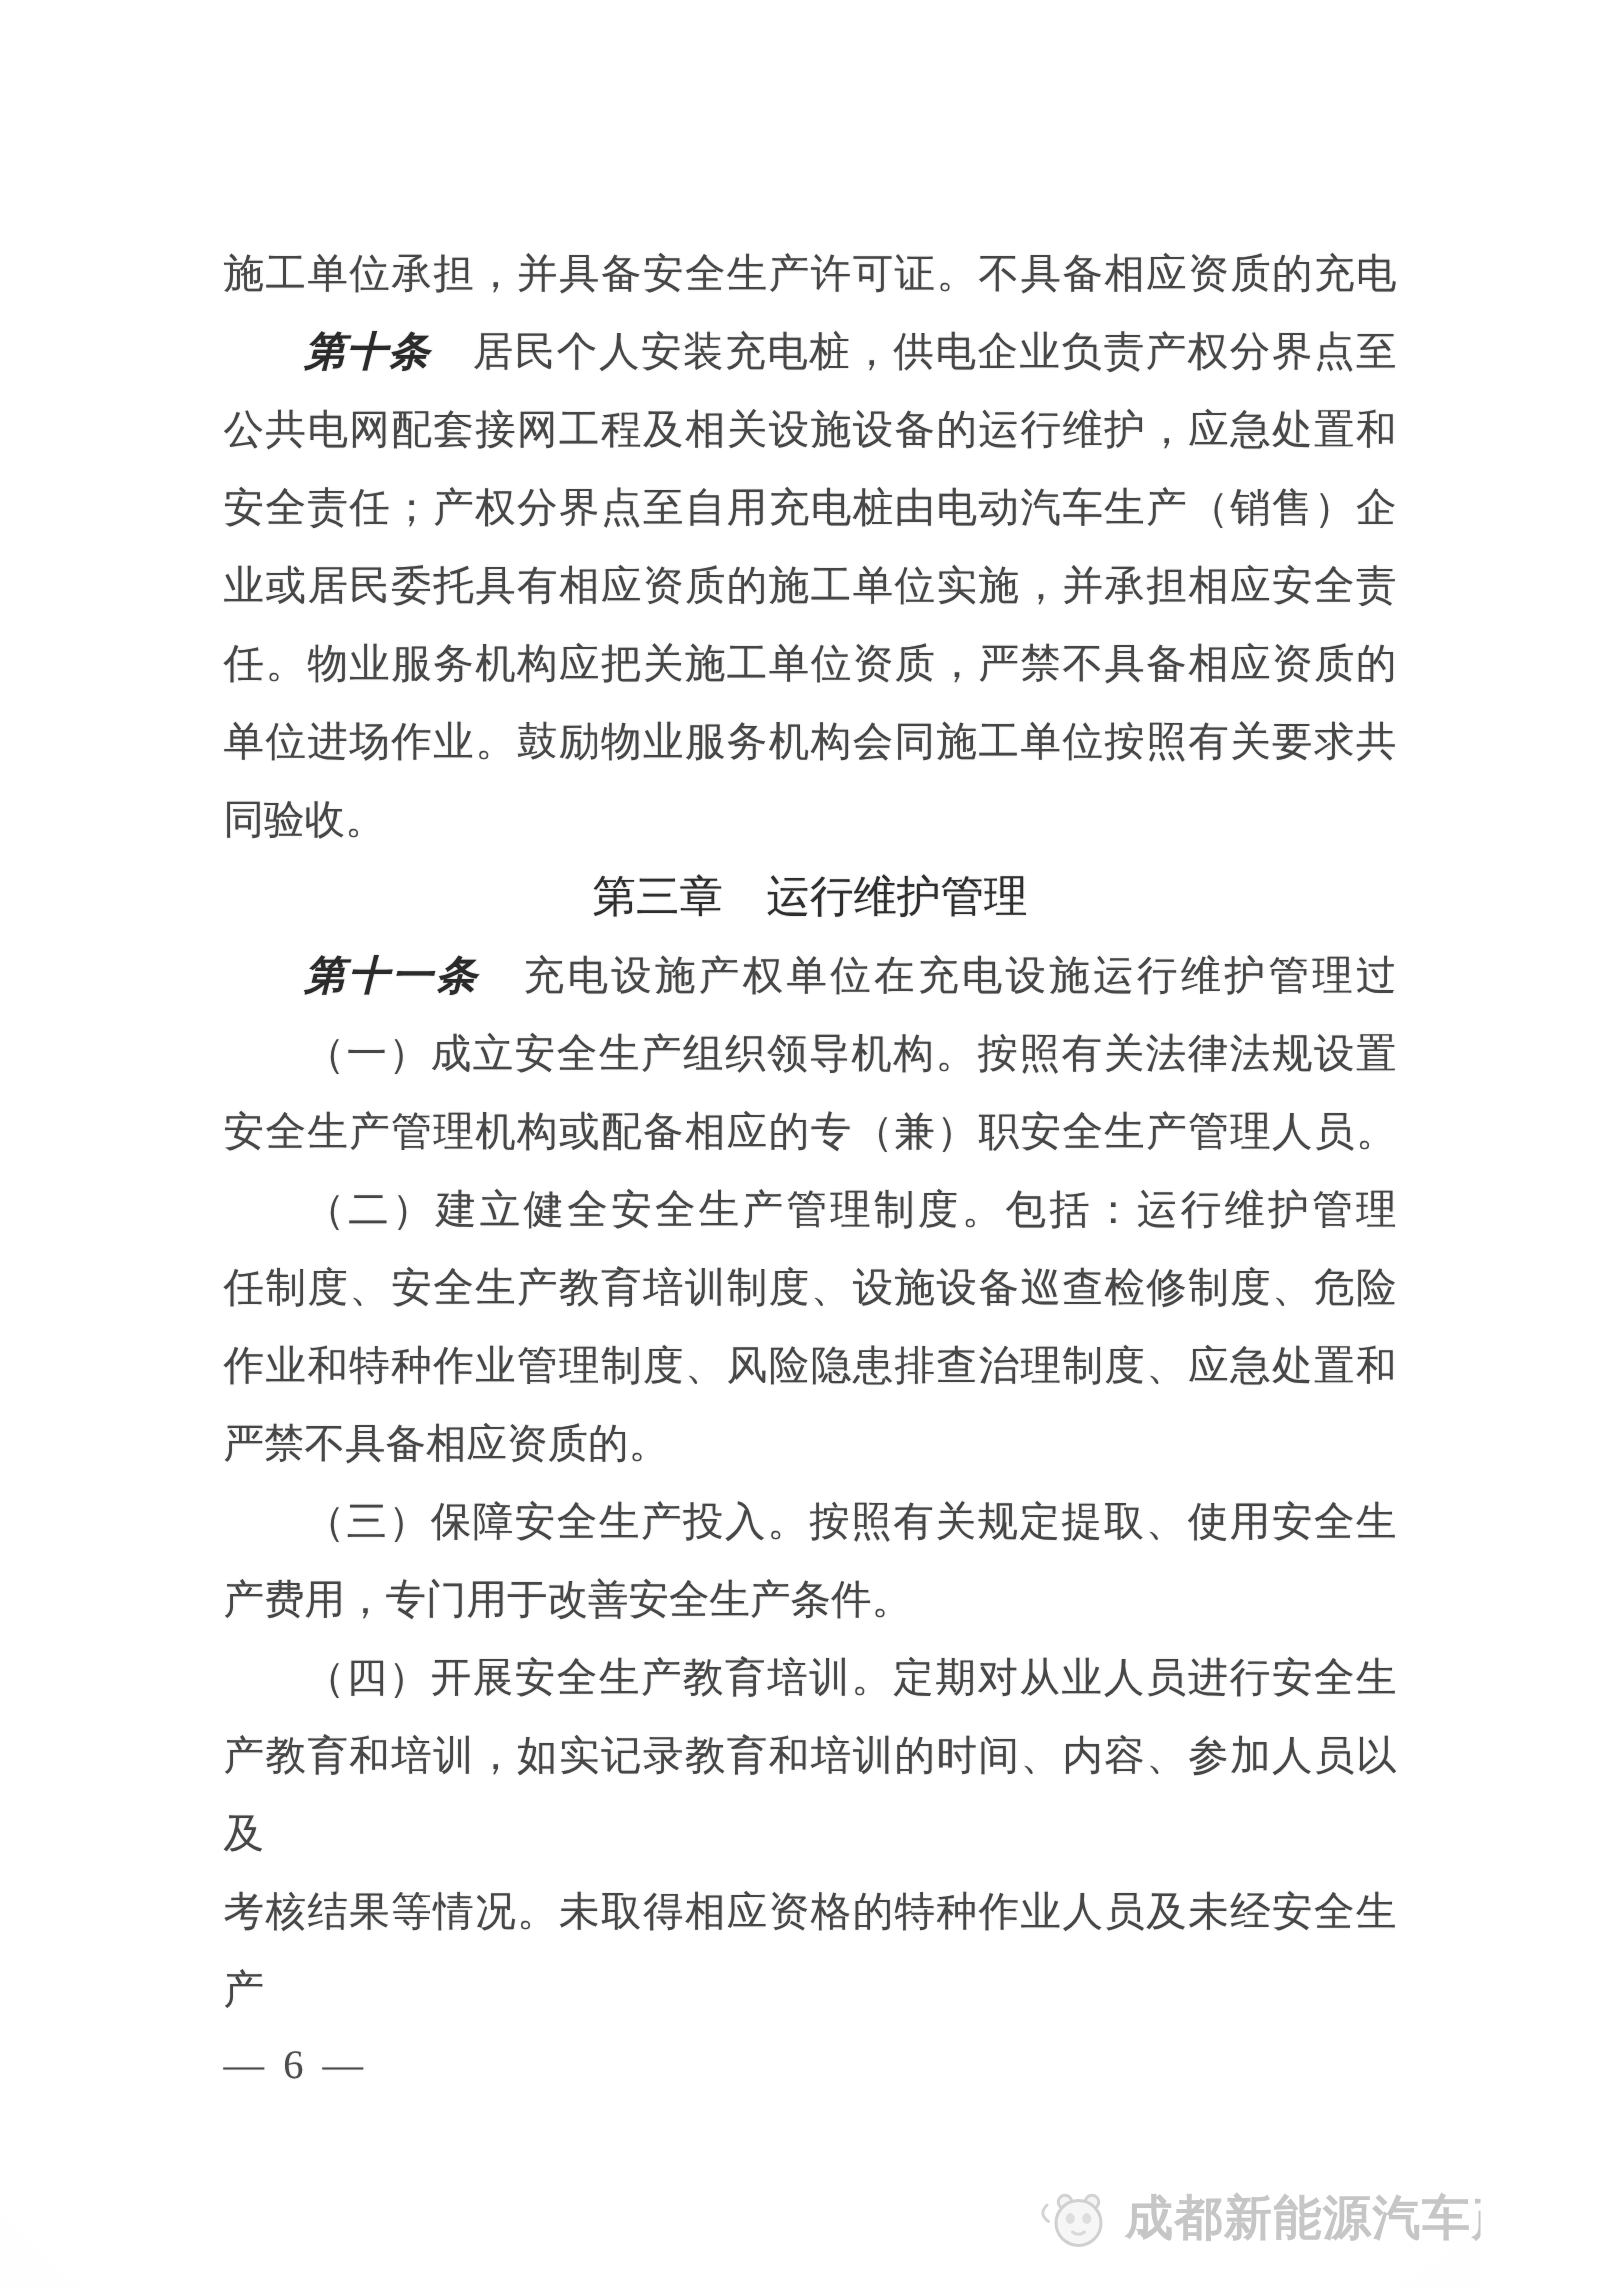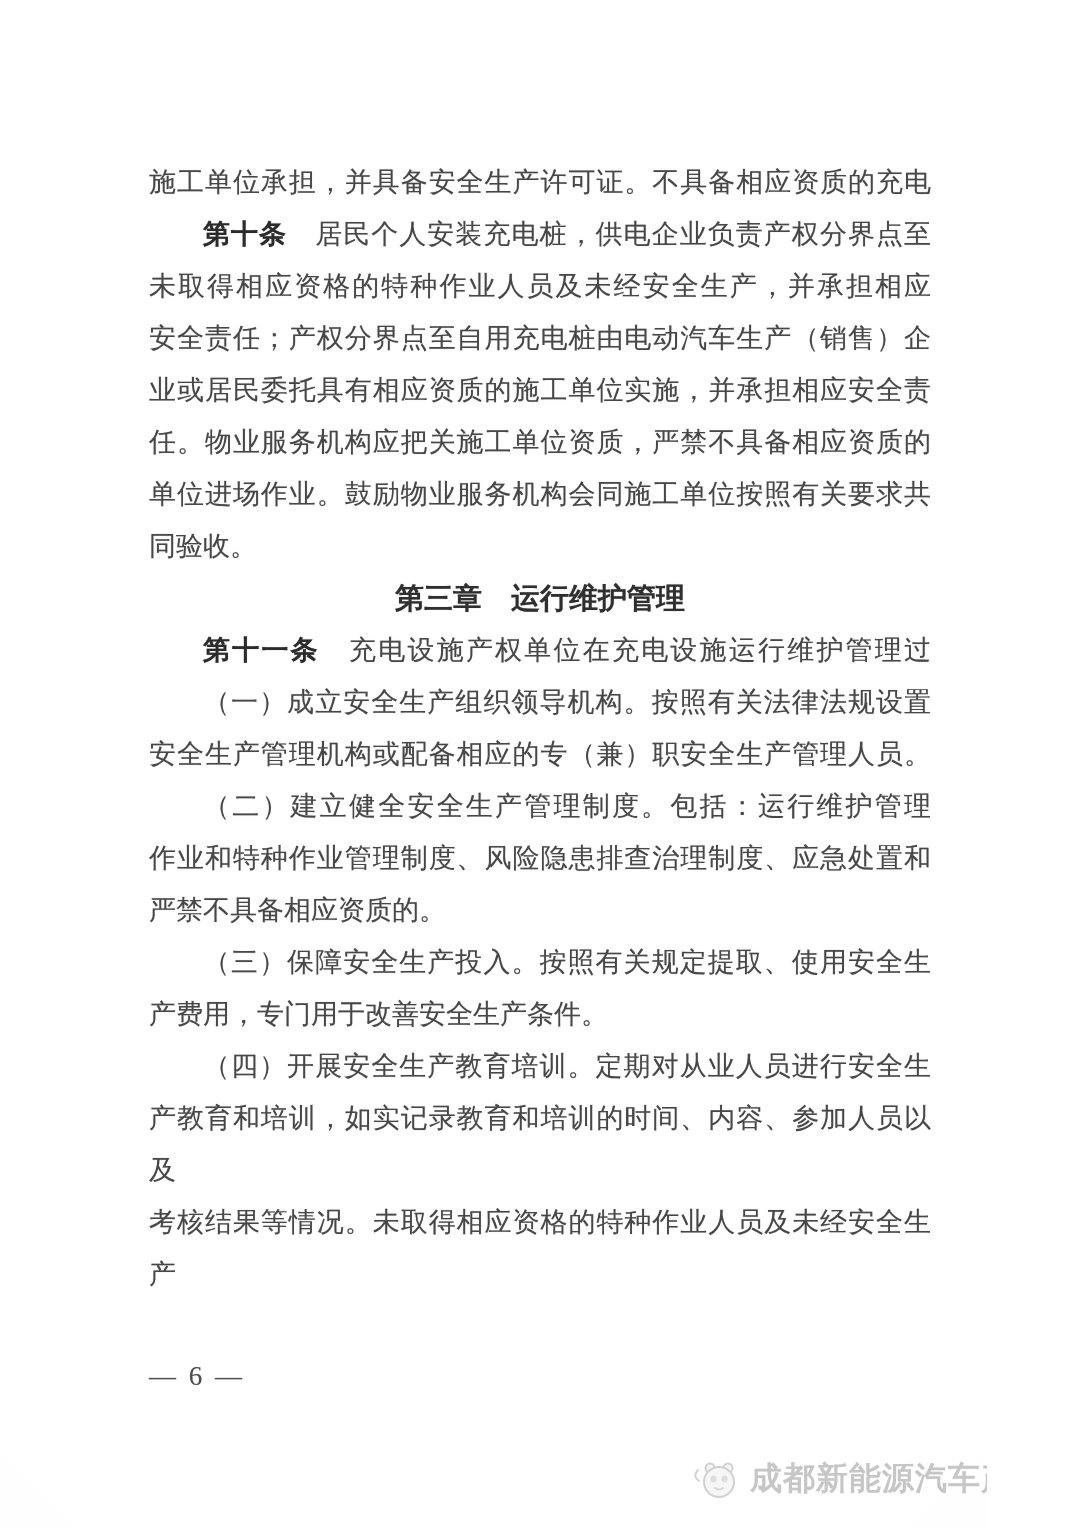--- a/index.html
+++ b/index.html
@@ -29,25 +29,26 @@
   .line {
     text-align: justify;
     min-height: 52px;
   }
   .line.fill { text-align-last: justify; }
   .line.ind  { text-indent: 54px; }
   .line .b {
     font-weight: bold;
     color: #2b2b2b;
     text-shadow: 0 0 1px rgba(35,35,35,0.45);
+    font-style: italic;
   }
   .line.heading {
     text-align: right;
     text-align-last: center;
-    font-weight: bold;
+    font-weight: normal;
     font-size: 29px;
     color: #2f2f2f;
     text-shadow: 0 0 1px rgba(35,35,35,0.4);
   }
   .page-number {
     position: absolute;
     left: 149px;
     top: 1356px;
     font-size: 27px;
     line-height: 40px;
@@ -75,31 +76,32 @@
   }
 </style>
 </head>
 <body>
 
 <div class="page">
 
   <div class="content">
       <div class="line fill"><span>施工单位承担，并具备安全生产许可证。不具备相应资质的充电</span></div>
       <div class="line fill ind"><span class="b">第十条</span><span>　居民个人安装充电桩，供电企业负责产权分界点至</span></div>
-      <div class="line fill"><span>未取得相应资格的特种作业人员及未经安全生产，并承担相应</span></div>
+      <div class="line fill"><span>公共电网配套接网工程及相关设施设备的运行维护，应急处置和</span></div>
       <div class="line fill"><span>安全责任；产权分界点至自用充电桩由电动汽车生产（销售）企</span></div>
       <div class="line fill"><span>业或居民委托具有相应资质的施工单位实施，并承担相应安全责</span></div>
       <div class="line fill"><span>任。物业服务机构应把关施工单位资质，严禁不具备相应资质的</span></div>
       <div class="line fill"><span>单位进场作业。鼓励物业服务机构会同施工单位按照有关要求共</span></div>
       <div class="line"><span>同验收。</span></div>
       <div class="line heading">第三章　运行维护管理</div>
       <div class="line fill ind"><span class="b">第十一条</span><span>　充电设施产权单位在充电设施运行维护管理过</span></div>
       <div class="line fill ind"><span>（一）成立安全生产组织领导机构。按照有关法律法规设置</span></div>
       <div class="line fill"><span>安全生产管理机构或配备相应的专（兼）职安全生产管理人员。</span></div>
       <div class="line fill ind"><span>（二）建立健全安全生产管理制度。包括：运行维护管理</span></div>
+      <div class="line fill"><span>任制度、安全生产教育培训制度、设施设备巡查检修制度、危险</span></div>
       <div class="line fill"><span>作业和特种作业管理制度、风险隐患排查治理制度、应急处置和</span></div>
       <div class="line"><span>严禁不具备相应资质的。</span></div>
       <div class="line fill ind"><span>（三）保障安全生产投入。按照有关规定提取、使用安全生</span></div>
       <div class="line"><span>产费用，专门用于改善安全生产条件。</span></div>
       <div class="line fill ind"><span>（四）开展安全生产教育培训。定期对从业人员进行安全生</span></div>
       <div class="line fill"><span>产教育和培训，如实记录教育和培训的时间、内容、参加人员以及</span></div>
       <div class="line fill"><span>考核结果等情况。未取得相应资格的特种作业人员及未经安全生产</span></div>
     </div>
 
   <div class="page-number">— 6 —</div>

